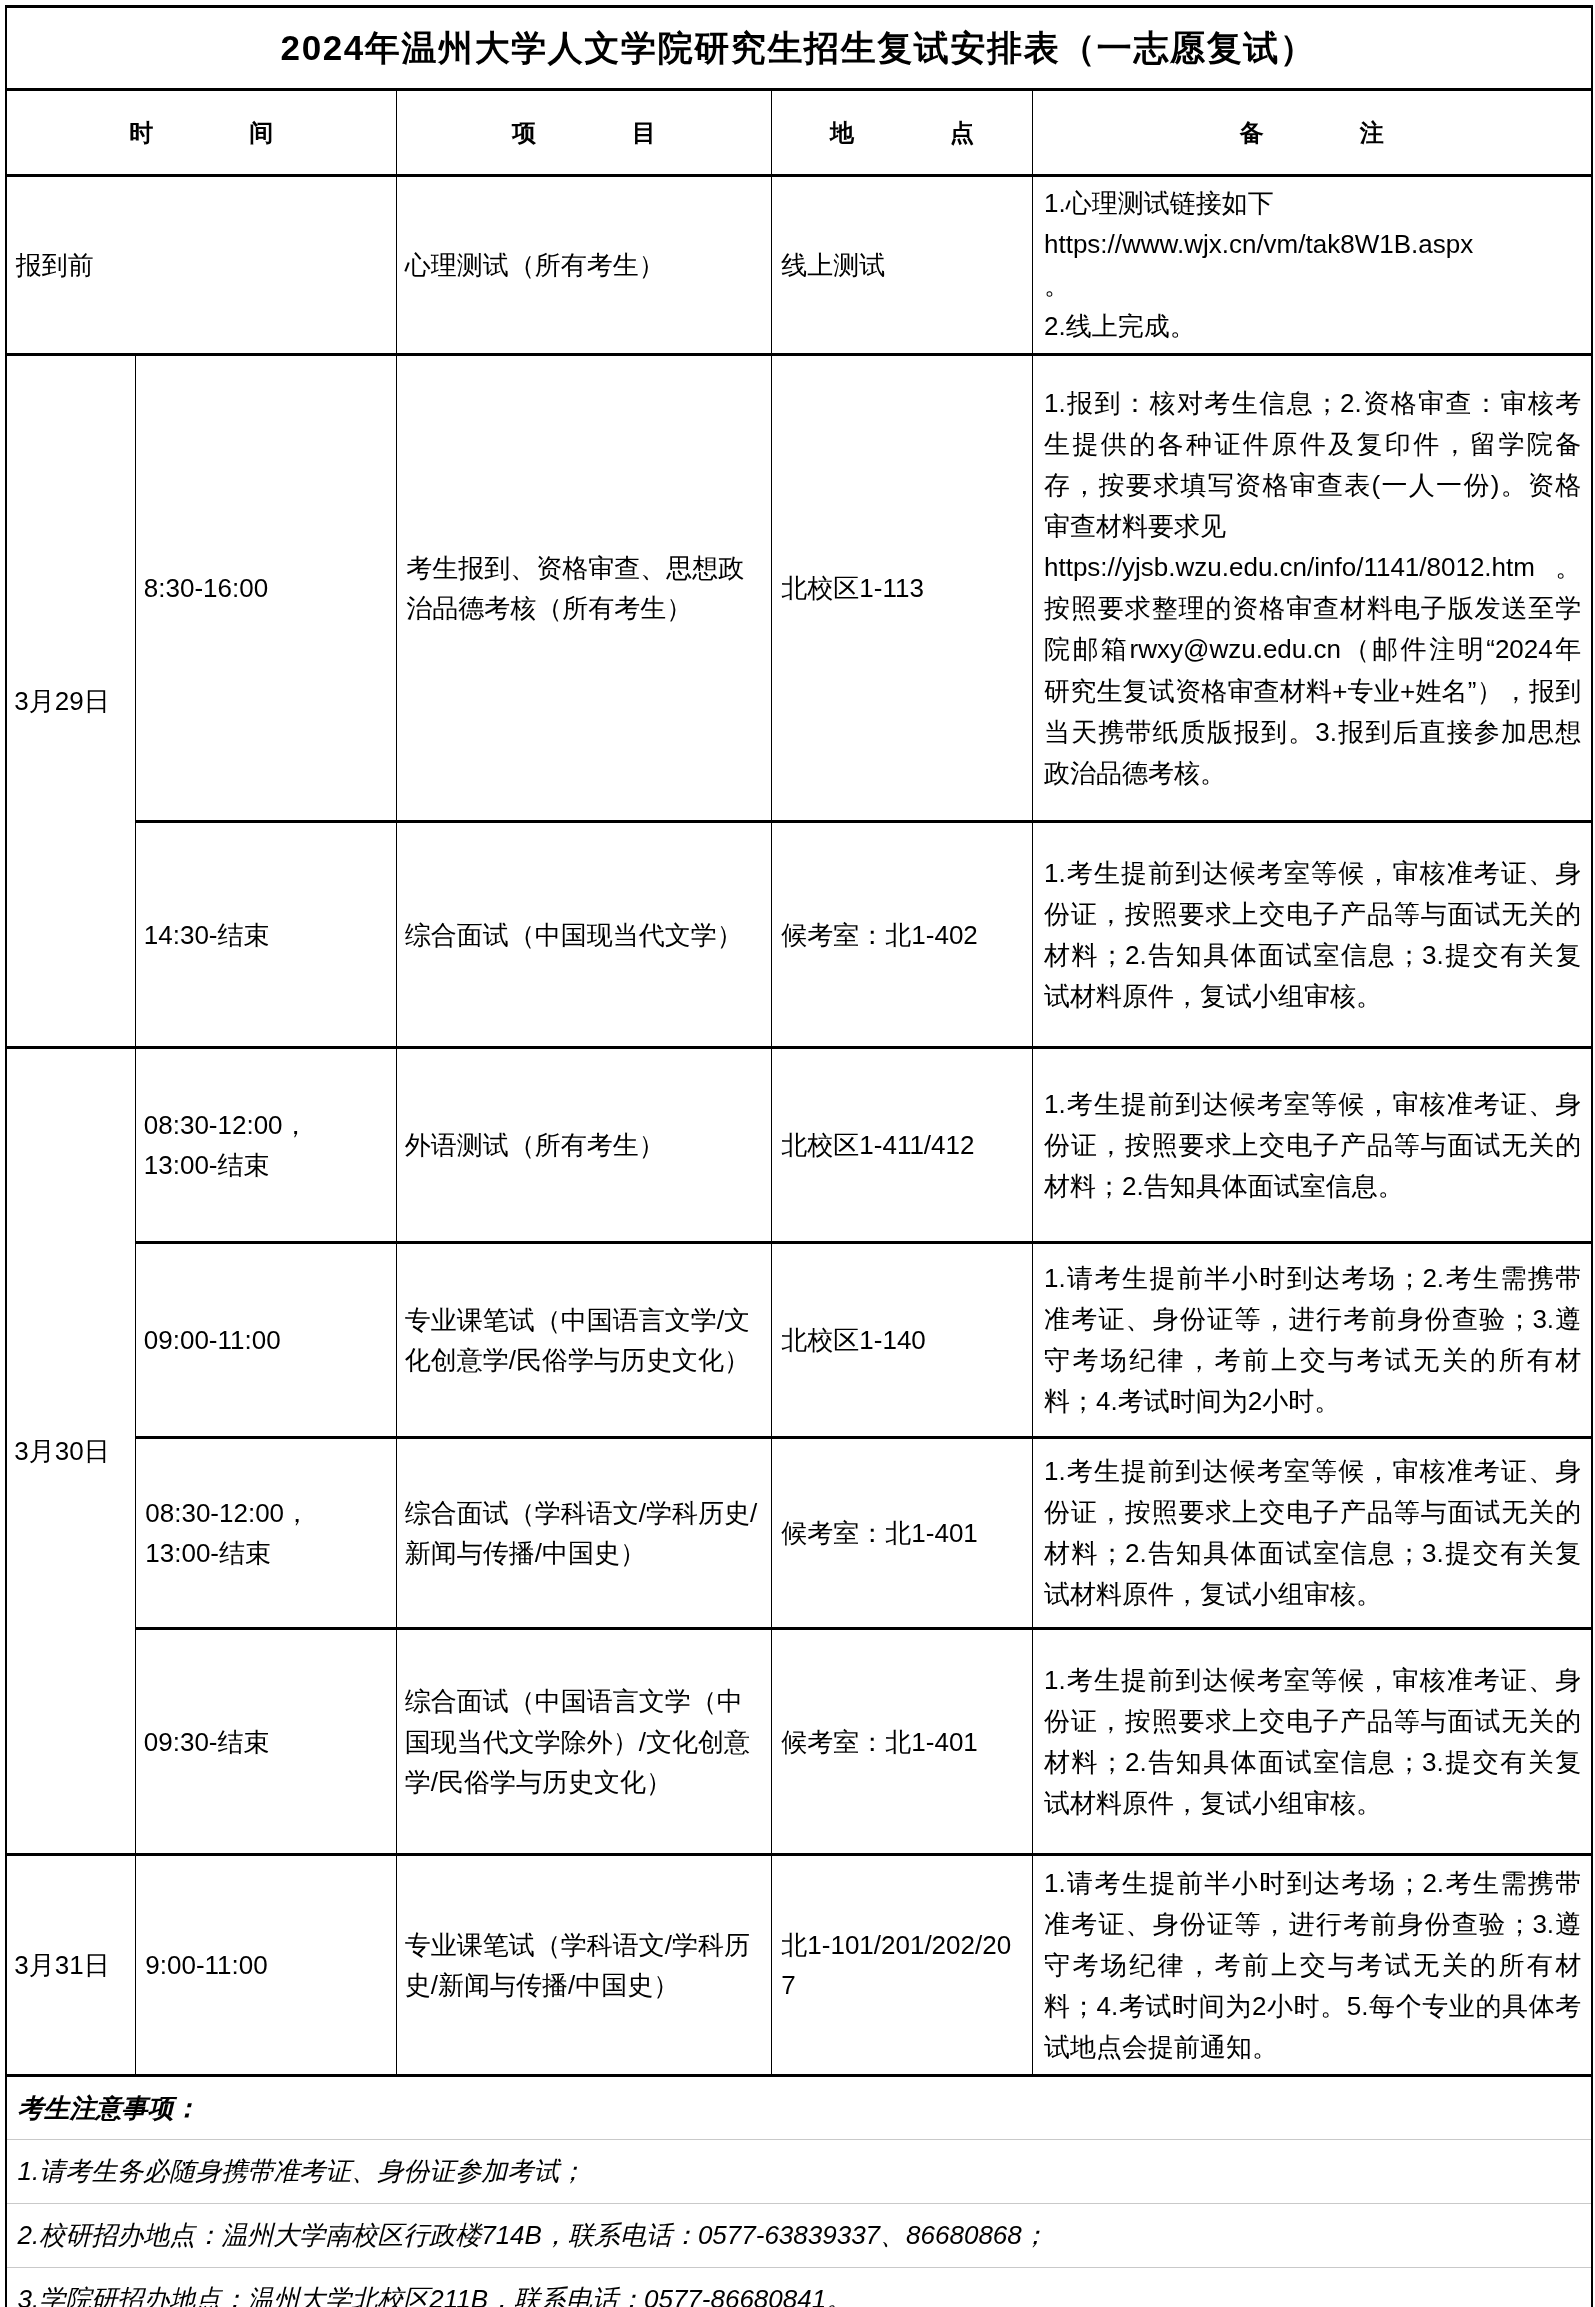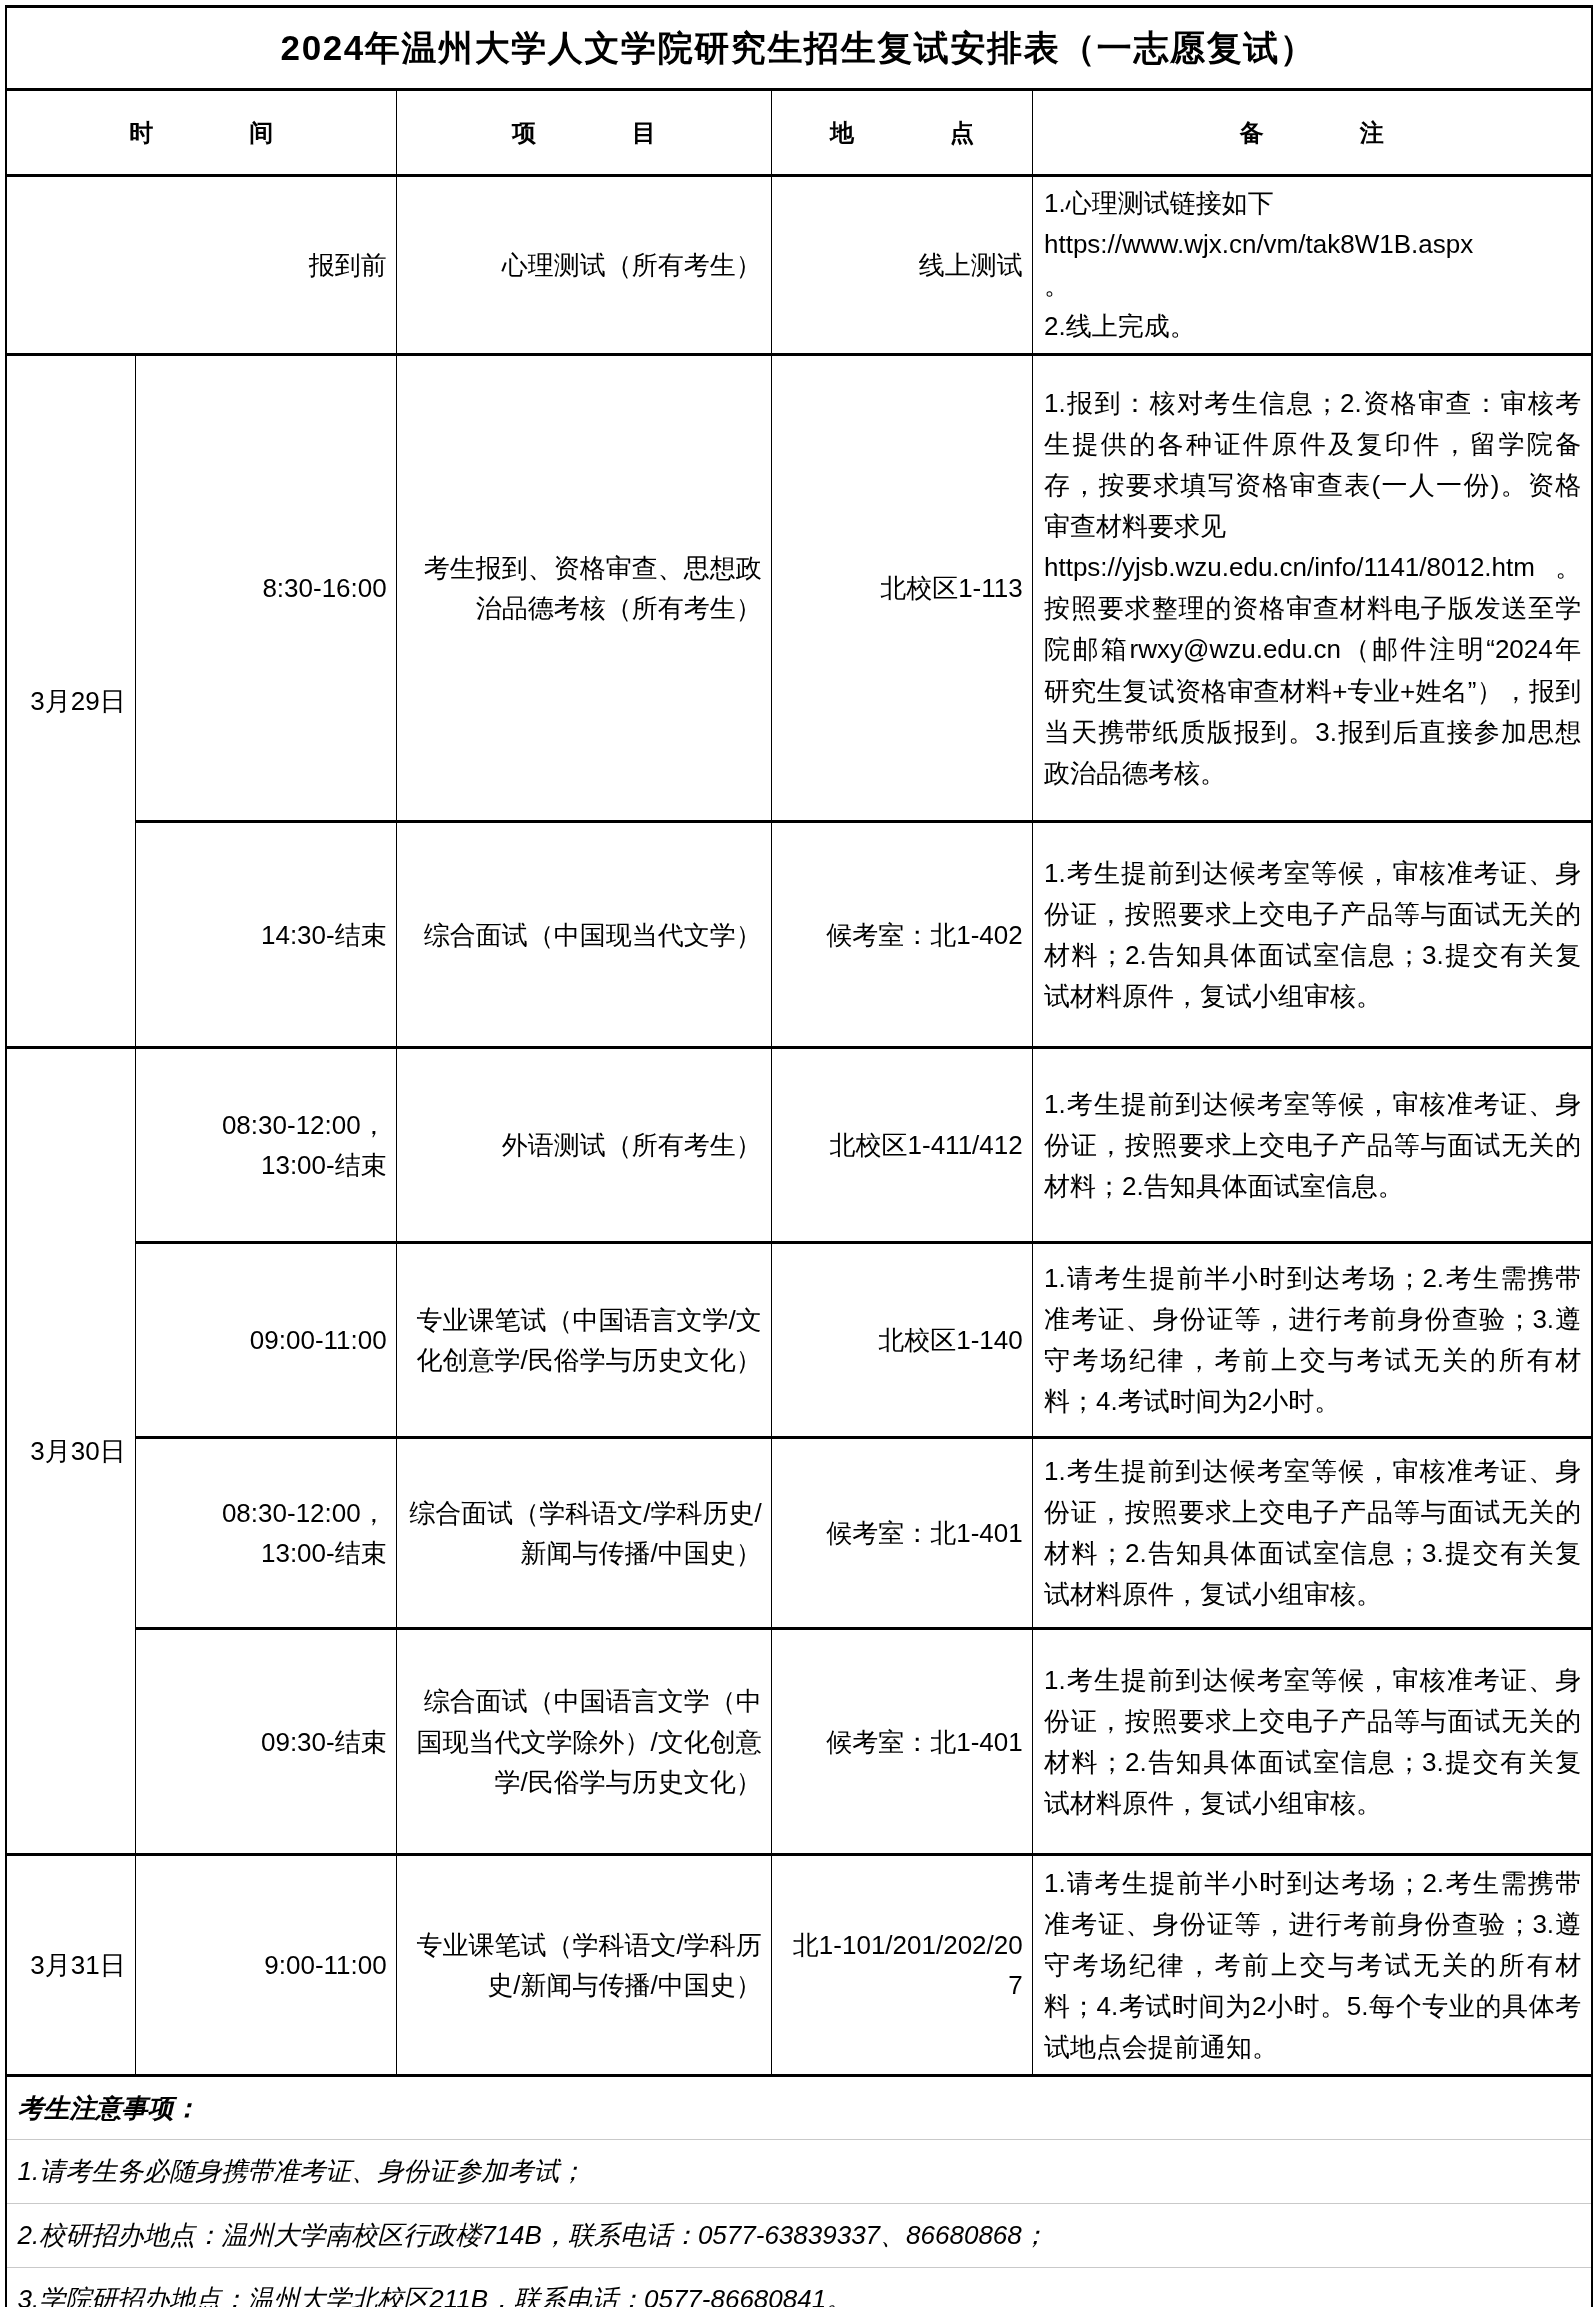--- a/index.html
+++ b/index.html
@@ -36,22 +36,22 @@
     font-weight:bold;
     font-size:35px;
     letter-spacing:1.6px;
     padding:7.8px 0;
   }
   td.hd{
     text-align:center;
     font-weight:bold;
     font-size:24px;
   }
-  td.c{ text-align:right; }
-  td.l{ text-align:right; padding-left:7.8px; }
+  td.c{ text-align:left; }
+  td.l{ text-align:left; padding-left:7.8px; }
   td.note{
     text-align:justify;
     text-justify:inter-ideograph;
     padding:6.2px 9.3px 6.2px 11px;
     line-height:1.58;
   }
   
   td.foot{
     border-left:none; border-right:none;
     border-top:1.6px solid #c9c9c9;

